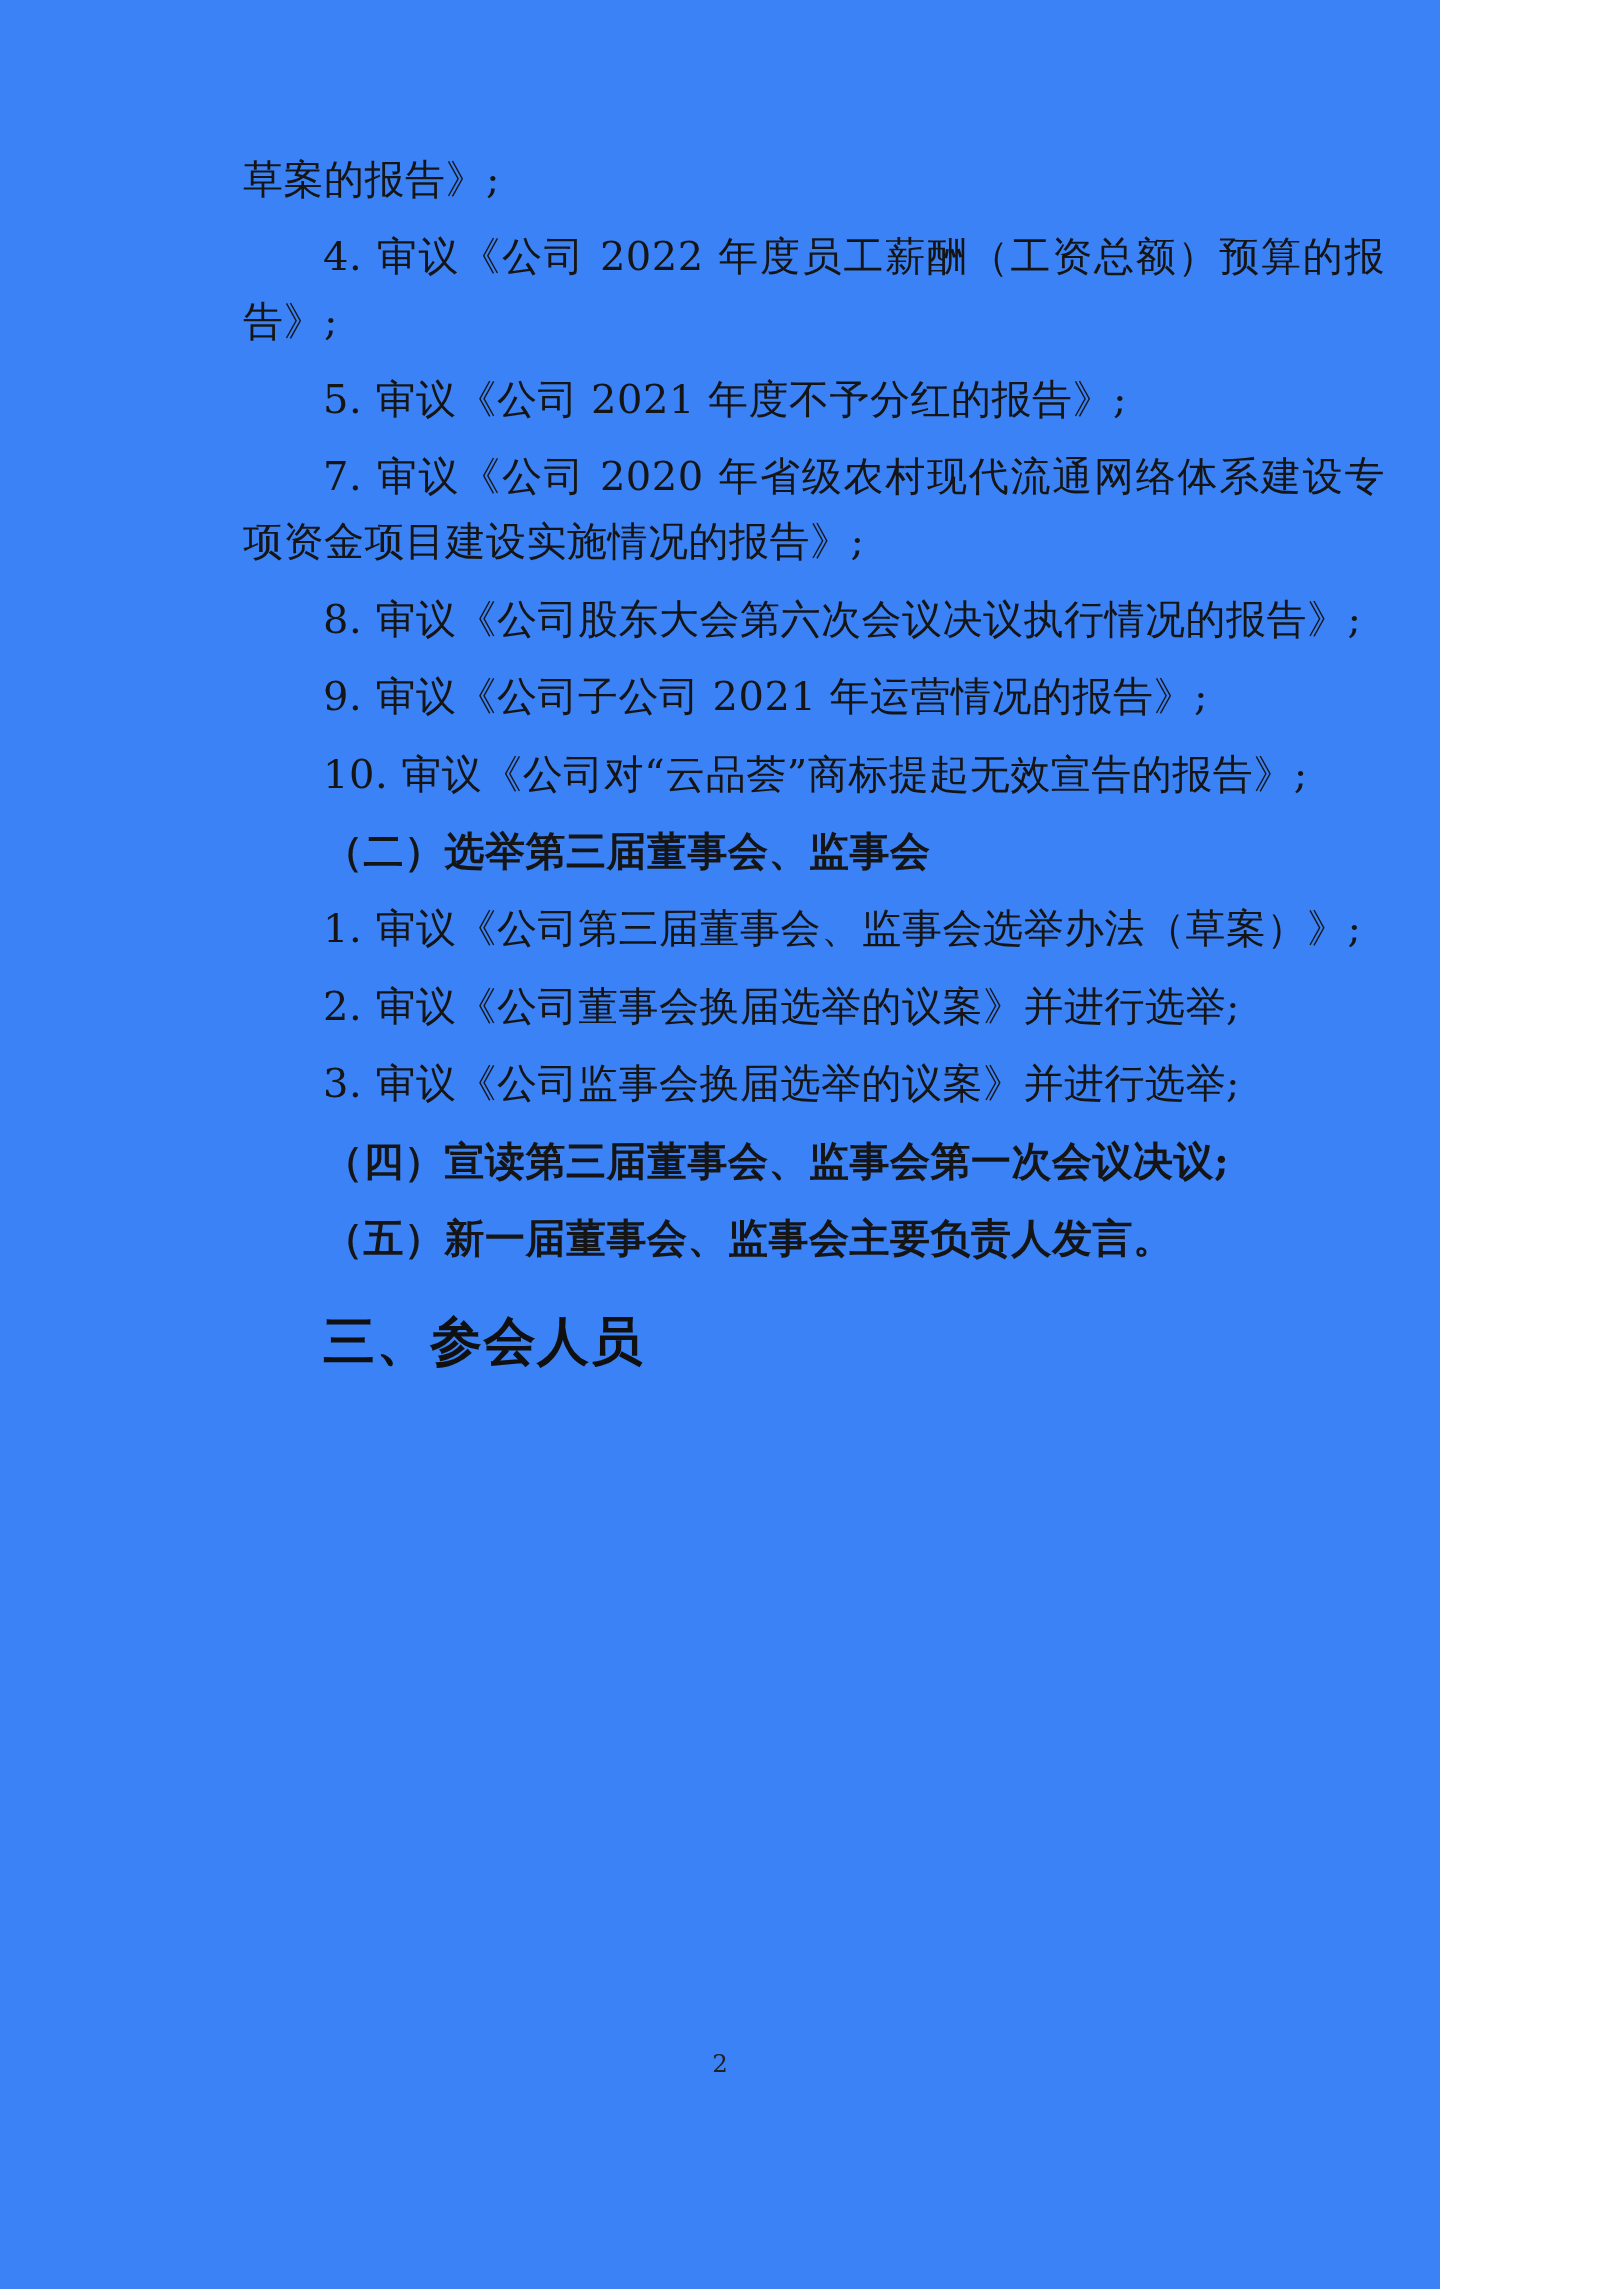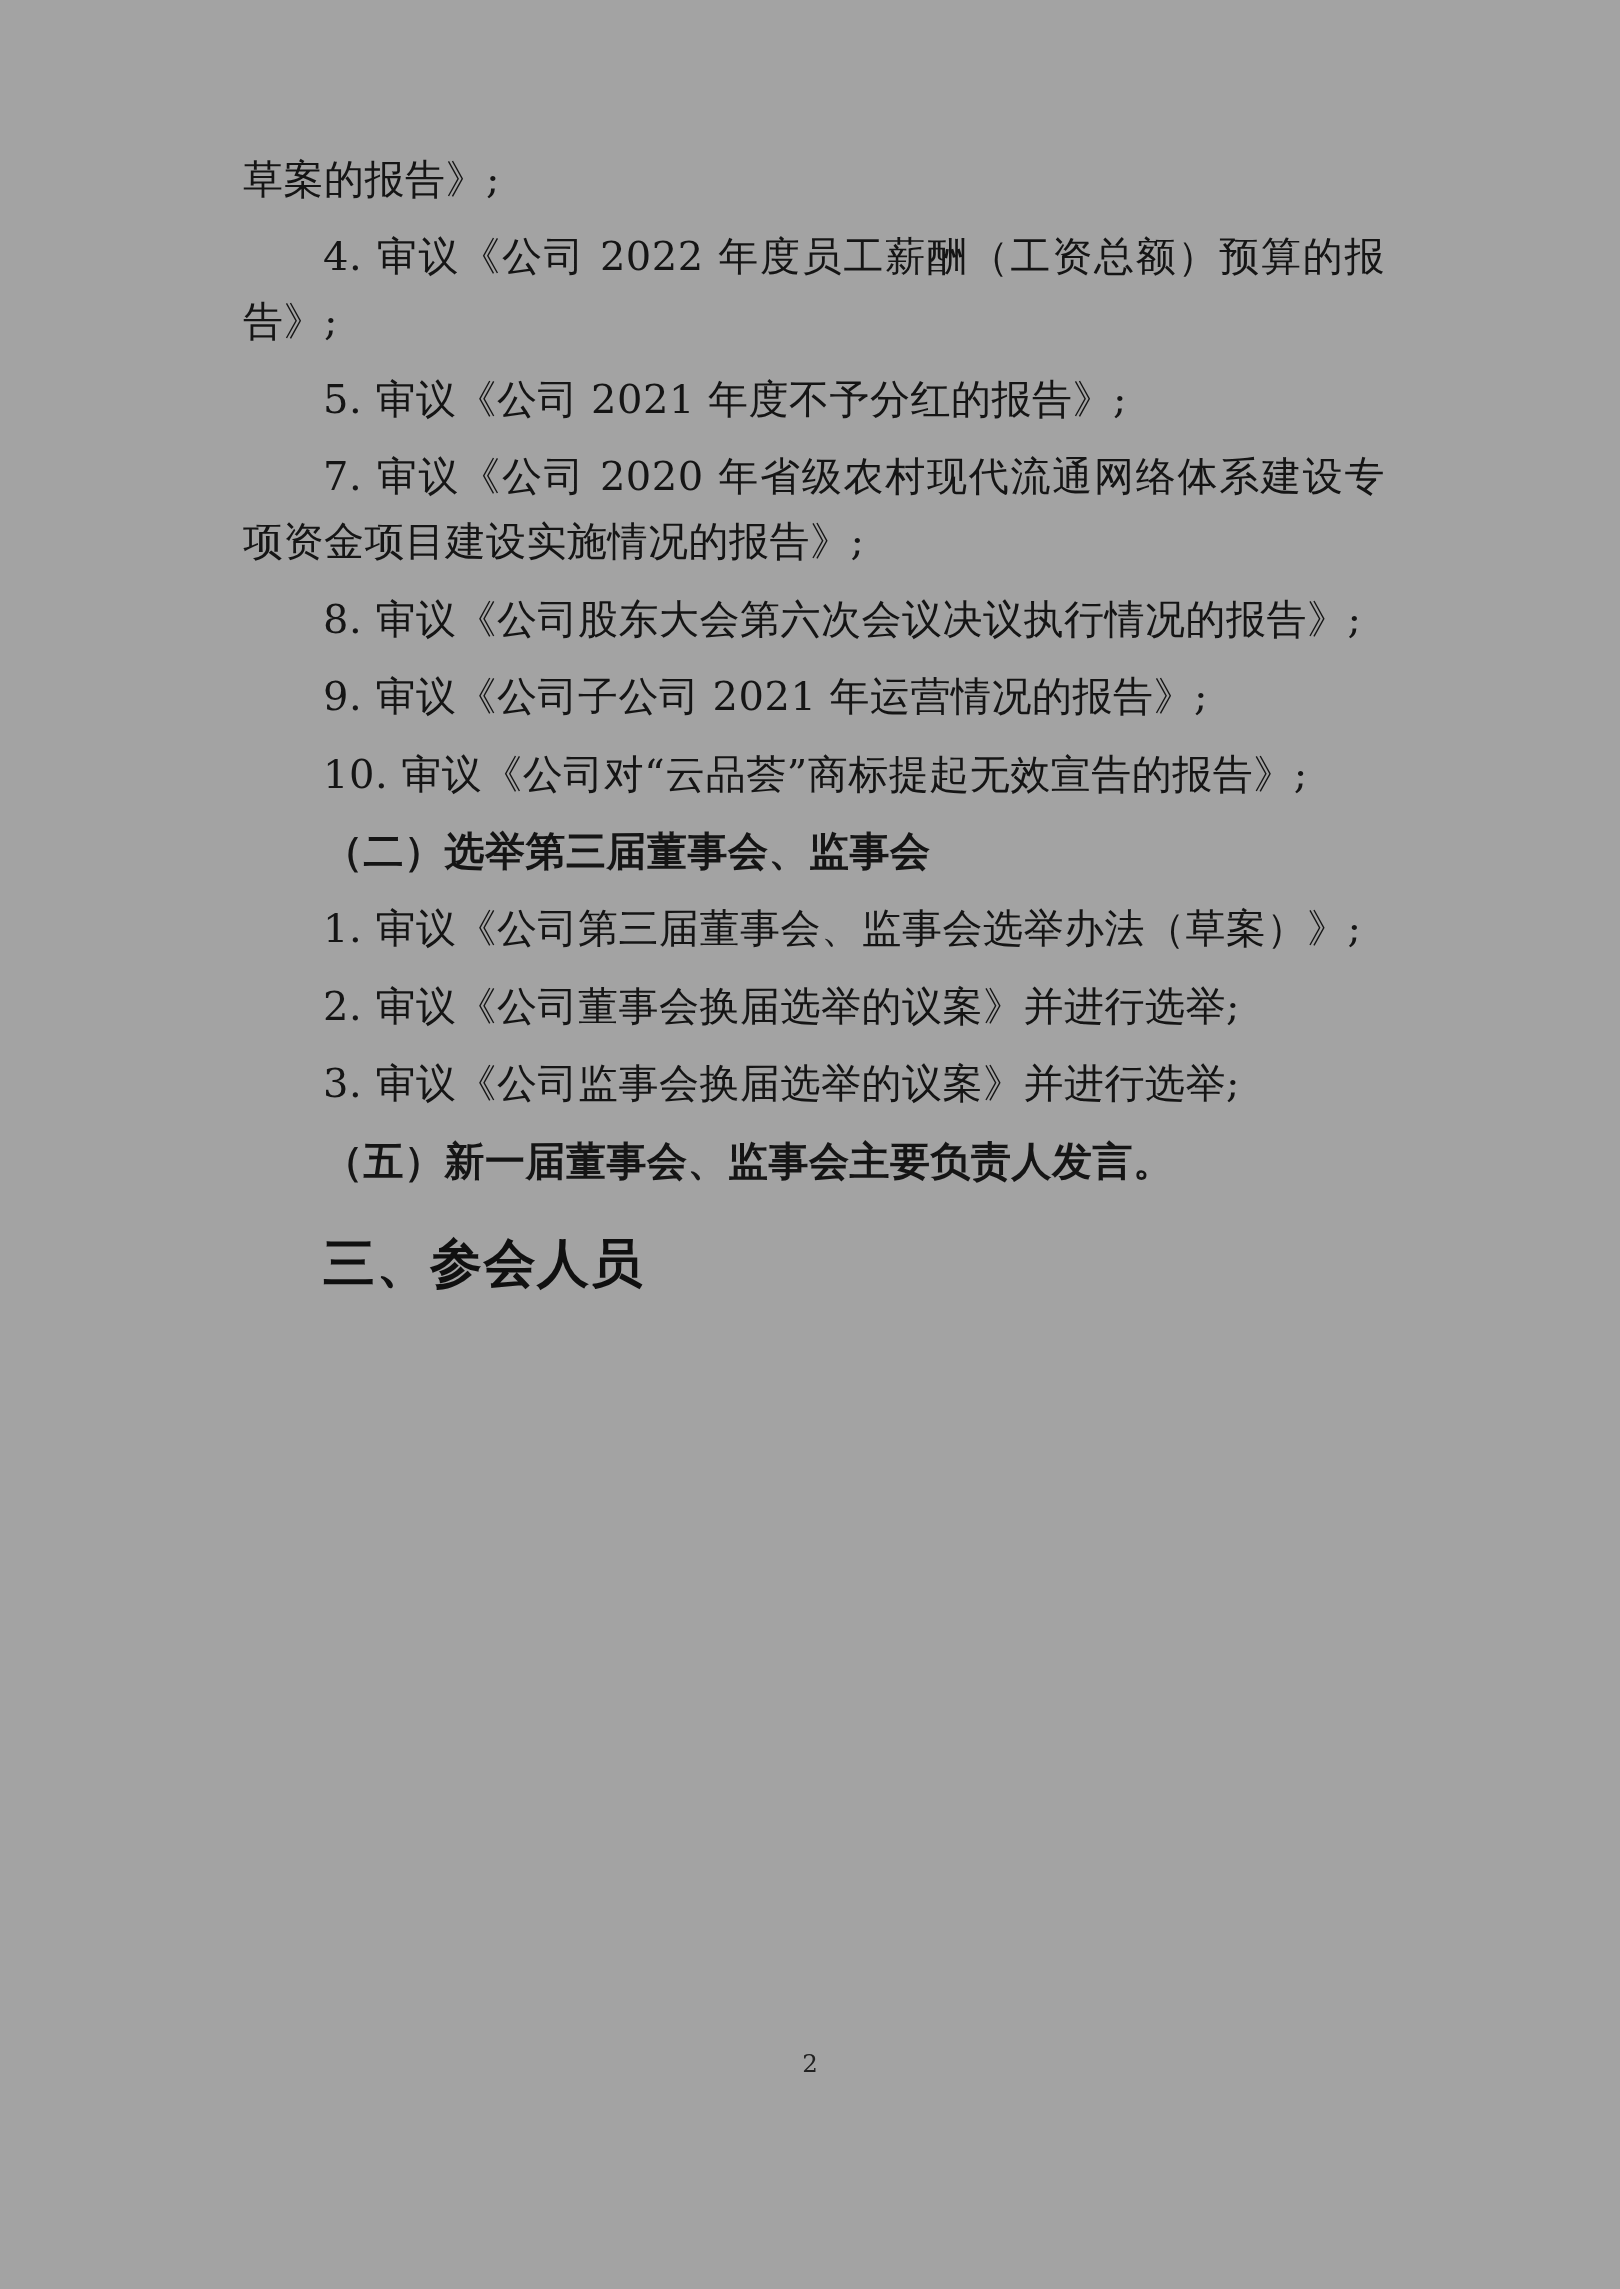--- a/index.html
+++ b/index.html
@@ -10,23 +10,23 @@
   body {
     width: 1620px;
     height: 2290px;
     font-family: "DejaVu Serif", "Liberation Serif", serif;
     color: #1b1b1b;
     position: relative;
     overflow: hidden;
   }
   .page {
     position: relative;
-    width: 1620px;
+    width: 1440px;
     height: 2290px;
-    background: #a3a3a3;
+    background: #3b82f6;
     box-sizing: border-box;
   }
   .content {
     position: absolute;
     left: 243px;
     top: 147px;
     width: 1142px;
   }
   .para {
     font-size: 40px;
@@ -80,20 +80,21 @@
     <p class="para indent">4. 审议《公司 2022 年度员工薪酬（工资总额）预算的报告》;</p>
     <p class="para indent">5. 审议《公司 2021 年度不予分红的报告》;</p>
     <p class="para indent">7. 审议《公司 2020 年省级农村现代流通网络体系建设专项资金项目建设实施情况的报告》;</p>
     <p class="para indent">8. 审议《公司股东大会第六次会议决议执行情况的报告》;</p>
     <p class="para indent">9. 审议《公司子公司 2021 年运营情况的报告》;</p>
     <p class="para indent">10. 审议《公司对“云品荟”商标提起无效宣告的报告》;</p>
     <p class="para indent subhead">（二）选举第三届董事会、监事会</p>
     <p class="para indent">1. 审议《公司第三届董事会、监事会选举办法（草案）》;</p>
     <p class="para indent">2. 审议《公司董事会换届选举的议案》并进行选举;</p>
     <p class="para indent">3. 审议《公司监事会换届选举的议案》并进行选举;</p>
+    <p class="para indent subhead">（四）宣读第三届董事会、监事会第一次会议决议;</p>
     <p class="para indent subhead">（五）新一届董事会、监事会主要负责人发言。</p>
 
     <h2 class="heading">三、参会人员</h2>
 
 
   </div>
 
   <div class="page-number">2</div>
 </div>
 

